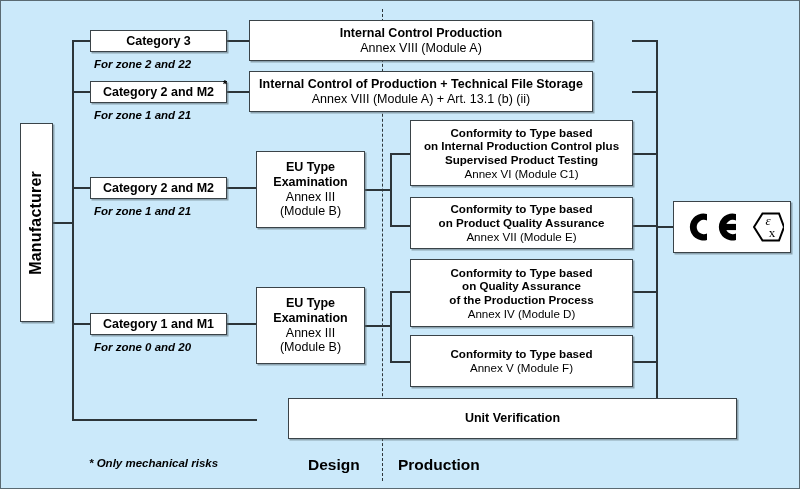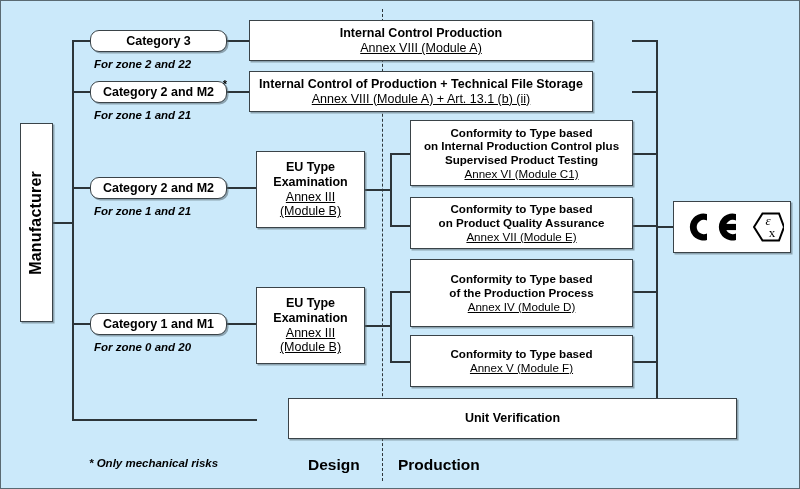--- a/index.html
+++ b/index.html
@@ -33,21 +33,20 @@
     text-align: center;
     color: #000000;
     line-height: 1.18;
     z-index: 3;
   }
   .box .ttl {
     font-weight: bold;
   }
   .box .sub {
     font-weight: normal;
-    text-decoration: underline;
   }
 
   
   #manufacturer {
     left: 19px;
     top: 122px;
     width: 33px;
     height: 199px;
     font-size: 16px;
     font-weight: bold;
@@ -60,21 +59,20 @@
   }
 
   
   .cat {
     width: 137px;
     height: 22px;
     font-size: 12.5px;
     font-weight: bold;
     left: 89px;
     justify-content: center;
-    border-radius: 9px;
   }
   .cat .catlabel { position: relative; display:inline-block; }
   .cat .star {
     position: absolute;
     top: -7px;
     right: -13px;
     font-size: 11px;
     font-weight: bold;
   }
   #cat3      { top: 29px; }
@@ -291,20 +289,21 @@
   </div>
 
   <div class="box conf" id="modE">
     <span class="ttl">Conformity to Type based</span>
     <span class="ttl">on Product Quality Assurance</span>
     <span class="sub">Annex  VII (Module E)</span>
   </div>
 
   <div class="box conf" id="modD">
     <span class="ttl">Conformity to Type based</span>
+    <span class="ttl">on Quality Assurance</span>
     <span class="ttl">of the Production Process</span>
     <span class="sub">Annex  IV (Module D)</span>
   </div>
 
   <div class="box conf" id="modF">
     <span class="ttl">Conformity to Type based</span>
     <span class="sub">Annex  V (Module F)</span>
   </div>
 
   <div class="box wide" id="unitv">

